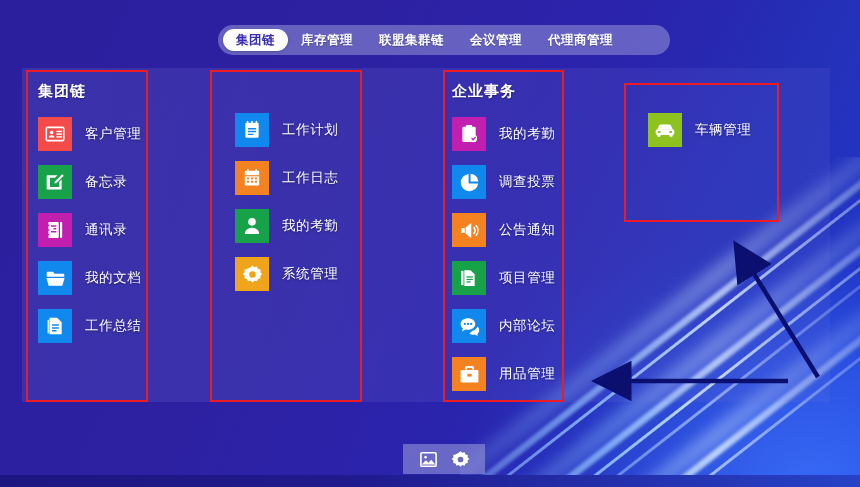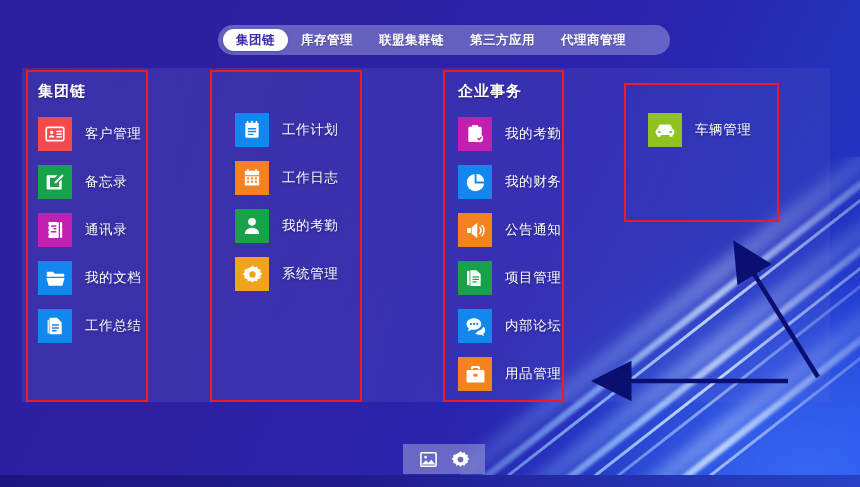--- a/index.html
+++ b/index.html
@@ -187,21 +187,21 @@
     <i style="top:372px; opacity:.7"></i>
   </div>
   <div id="bottomstrip"></div>
 
   <div id="panel"></div>
 
   <div id="tabbar">
     <div class="tab active">集团链</div>
     <div class="tab">库存管理</div>
     <div class="tab">联盟集群链</div>
-    <div class="tab">第三方应用</div>
+    <div class="tab">会议管理</div>
     <div class="tab">代理商管理</div>
   </div>
 
   <svg id="arrows" width="860" height="487" viewBox="0 0 860 487">
     <defs>
       <marker id="ah" markerWidth="9" markerHeight="9" refX="7" refY="4.5" orient="auto">
         <path d="M0,0 L9,4.5 L0,9 Z" fill="#0b1070"></path>
       </marker>
     </defs>
     <line x1="818" y1="377" x2="738" y2="248" stroke="#0b1070" stroke-width="4.5" marker-end="url(#ah)"></line>
@@ -316,41 +316,41 @@
       <div class="tile" style="background:#f0a41c">
         <svg width="21" height="21" viewBox="0 0 24 24" fill="#fff">
             <path d="M12 1.6l2.2 2 2.9-.8 1.2 2.8 2.9.7-.3 3 2.2 2-2.2 2 .3 3-2.9.7-1.2 2.8-2.9-.8-2.2 2-2.2-2-2.9.8-1.2-2.8-2.9-.7.3-3-2.2-2 2.2-2-.3-3 2.9-.7L9.8 3.6l2.2-2z"></path>
             <circle cx="12" cy="12" r="3.7" fill="#f0a41c"></circle>
           </svg>
       </div>
       <div class="lbl">系统管理</div>
     </div>
   </div>
 
-  <div class="col" style="left:452px; top:82px;margin-left:6px;">
+  <div class="col" style="left:452px; top:82px;">
     <div class="col-title">企业事务</div>
     <div class="item">
       <div class="tile" style="background:#c21fb0">
         <svg width="20" height="20" viewBox="0 0 24 24" fill="#fff">
             <rect x="4" y="3.2" width="16" height="18.4" rx="1.5"></rect>
             <rect x="8.2" y="1.2" width="7.6" height="4" rx="1.2"></rect>
             <circle cx="17.4" cy="17.4" r="4.4"></circle>
             <path d="M15.5 17.4l1.4 1.5 2.6-2.8" fill="none" stroke="#c21fb0" stroke-width="1.5" stroke-linecap="round" stroke-linejoin="round"></path>
           </svg>
       </div>
       <div class="lbl">我的考勤</div>
     </div>
     <div class="item">
       <div class="tile" style="background:#1188ee">
         <svg width="21" height="21" viewBox="0 0 24 24" fill="#fff">
             <path d="M11 2.2A9.9 9.9 0 1 0 21.8 13H11z"></path>
             <path d="M13.2 1.9v8.9h8.9A9.3 9.3 0 0 0 13.2 1.9z"></path>
           </svg>
       </div>
-      <div class="lbl">我的财务</div>
+      <div class="lbl">调查投票</div>
     </div>
     <div class="item">
       <div class="tile" style="background:#f58220">
         <svg width="21" height="21" viewBox="0 0 24 24" fill="#fff">
             <path d="M2.4 9.2h4.2v5.6H2.4z"></path>
             <path d="M7.6 8.4L14 3.4v17.2L7.6 15.6z"></path>
             <path d="M17 8.6a5.3 5.3 0 0 1 0 6.8M19.6 6.4a8.8 8.8 0 0 1 0 11.2" fill="none" stroke="#fff" stroke-width="1.8" stroke-linecap="round"></path>
           </svg>
       </div>
       <div class="lbl">公告通知</div>

